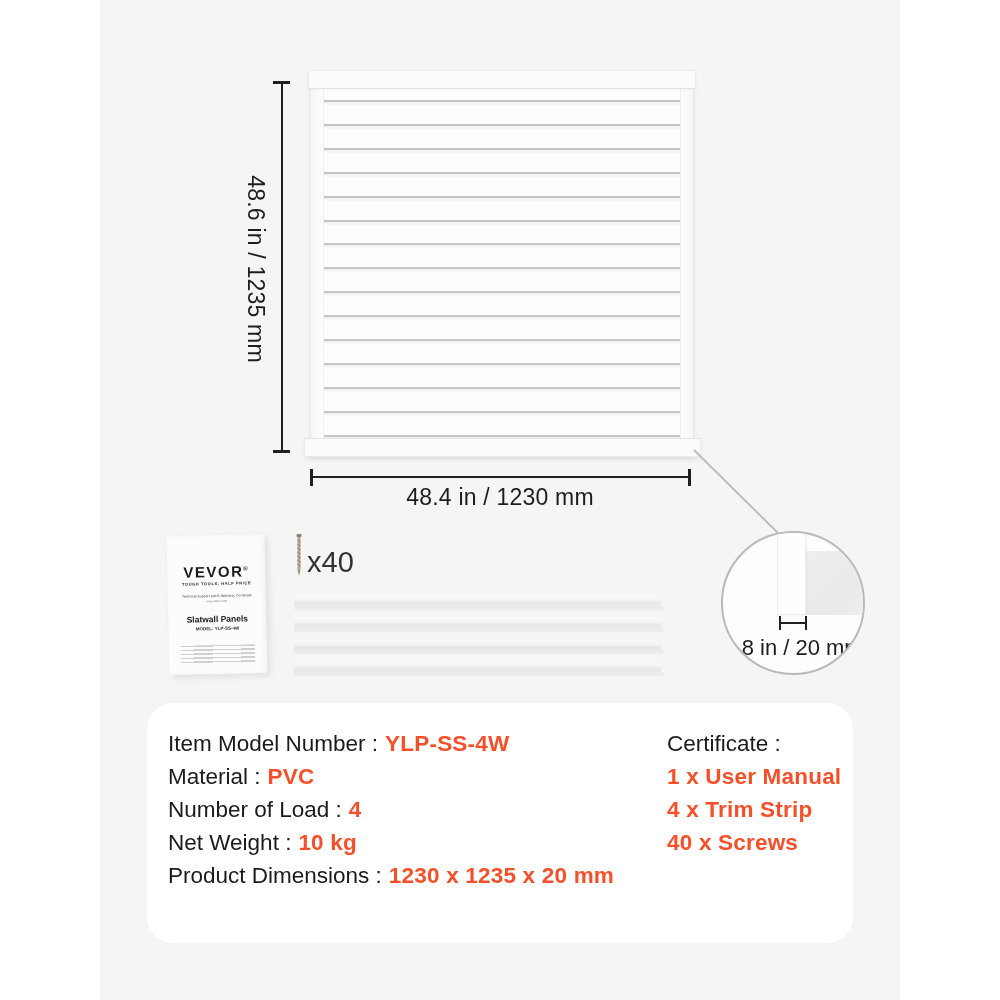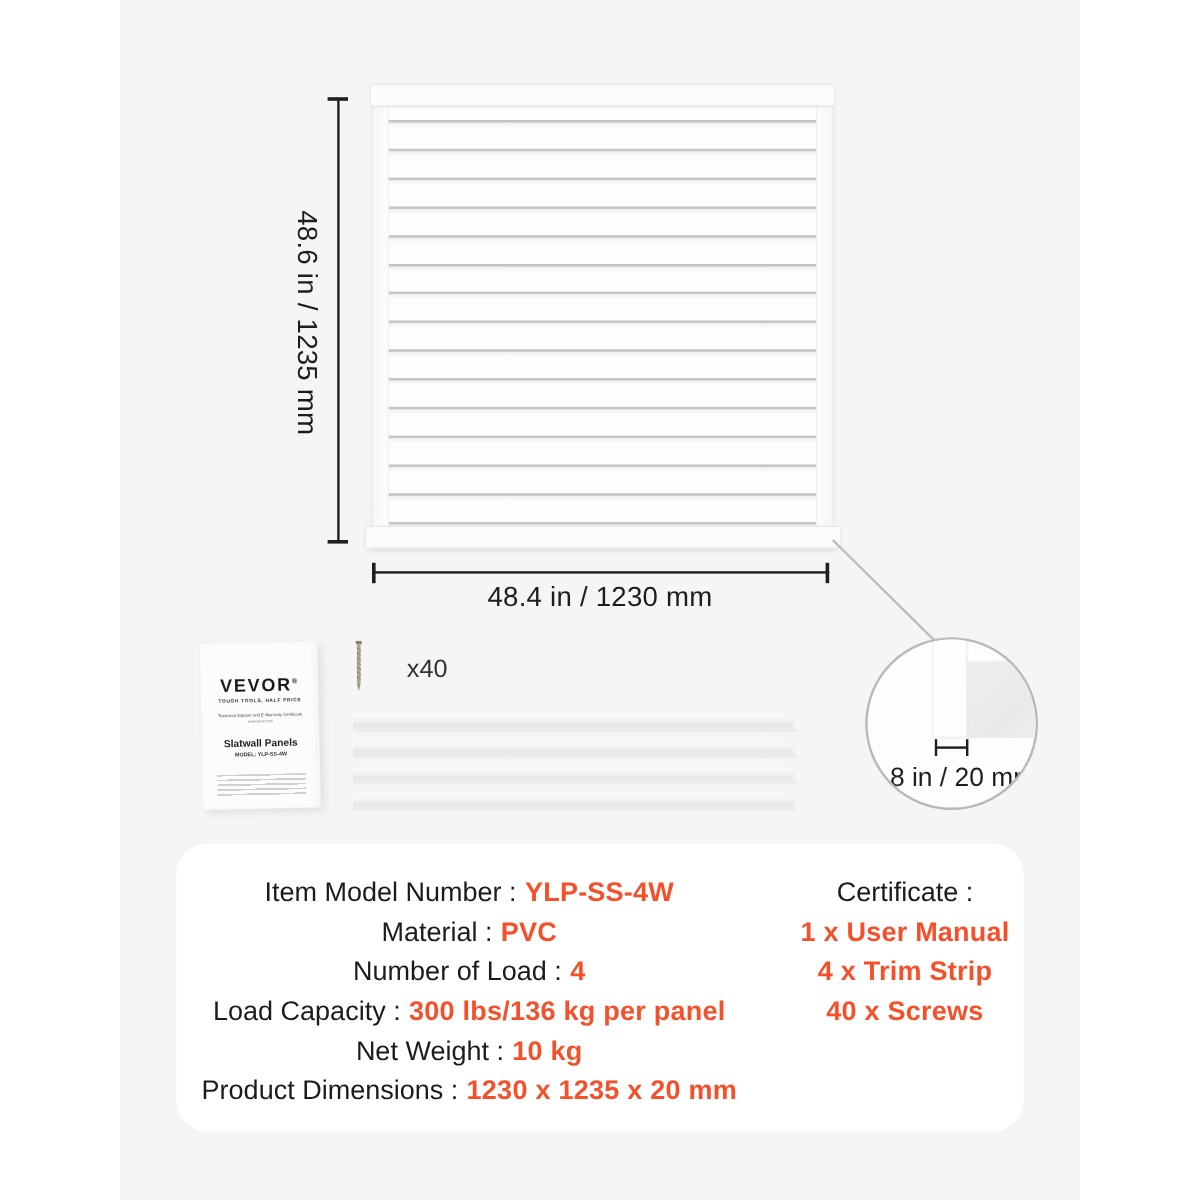--- a/index.html
+++ b/index.html
@@ -48,30 +48,30 @@
   .m-tag{font-size:4px;letter-spacing:0.6px;color:#2a2a2a;margin-top:1px;font-weight:bold;}
   .m-support{font-size:3.5px;color:#444;margin-top:8px;}
   .m-support2{font-size:3px;color:#777;margin-top:1px;}
   .m-title{font-size:8.5px;font-weight:bold;color:#222;margin-top:11px;}
   .m-model{font-size:4.5px;color:#333;margin-top:2px;font-weight:bold;}
   .m-fineprint{margin:14px auto 0;width:76%;height:18px;
          background:repeating-linear-gradient(#cfcfcf 0,#cfcfcf 1.4px,transparent 1.4px,transparent 4px);}
 
   
   .screw-wrap{position:absolute;left:292px;top:534px;width:14px;height:42px;}
-  .screw-count{position:absolute;left:307px;top:546px;font-size:21px;color:#333335;margin-left:32px;}
+  .screw-count{position:absolute;left:307px;top:546px;font-size:29px;color:#333335;}
 
   
   .strip{position:absolute;left:294px;width:372px;height:15px;border-radius:1px;
          background:linear-gradient(180deg,#fafafb 0%,#f2f2f4 38%,#e7e7ea 55%,#ededef 100%);
          clip-path:polygon(0 0,96.8% 0,99.6% 32%,98.4% 62%,100% 100%,0 100%);
          box-shadow:0 1px 2px rgba(0,0,0,0.05);}
 
   
-  .spec-card{position:absolute;left:147px;top:703px;width:706px;height:240px;background:#ffffff;border-radius:26px;text-align:center;}
+  .spec-card{position:absolute;left:147px;top:703px;width:706px;height:240px;background:#ffffff;border-radius:26px;}
   .spec-col{position:absolute;top:24px;font-size:22.5px;line-height:33px;white-space:nowrap;}
   .spec-left{left:21px;}
   .spec-right{left:520px;}
   .spec-label{color:#1b1b1d;}
   .spec-value{color:#f5502a;font-weight:bold;margin-left:7px;letter-spacing:0.2px;}
   .acc-title{color:#1b1b1d;}
   .acc-item{color:#f5502a;font-weight:bold;letter-spacing:0.2px;}
 </style>
 </head>
 <body>
@@ -157,21 +157,20 @@
     <div class="strip" style="left:194px;top:595px;"></div>
     <div class="strip" style="left:194px;top:617px;"></div>
     <div class="strip" style="left:194px;top:639px;"></div>
     <div class="strip" style="left:194px;top:661px;"></div>
 
     <div class="spec-card" style="left:47px;">
       <div class="spec-col spec-left">
         <div><span class="spec-label">Item Model Number :</span><span class="spec-value">YLP-SS-4W</span></div>
         <div><span class="spec-label">Material :</span><span class="spec-value">PVC</span></div>
         <div><span class="spec-label">Number of Load :</span><span class="spec-value">4</span></div>
-        <div><span class="spec-label">Load Capacity :</span><span class="spec-value">300 lbs/136 kg per panel</span></div>
         <div><span class="spec-label">Net Weight :</span><span class="spec-value">10 kg</span></div>
         <div><span class="spec-label">Product Dimensions :</span><span class="spec-value">1230 x 1235 x 20 mm</span></div>
       </div>
       <div class="spec-col spec-right">
         <div class="acc-title">Certificate :</div>
         <div class="acc-item">1 x User Manual</div>
         <div class="acc-item">4 x Trim Strip</div>
         <div class="acc-item">40 x Screws</div>
       </div>
     </div>

